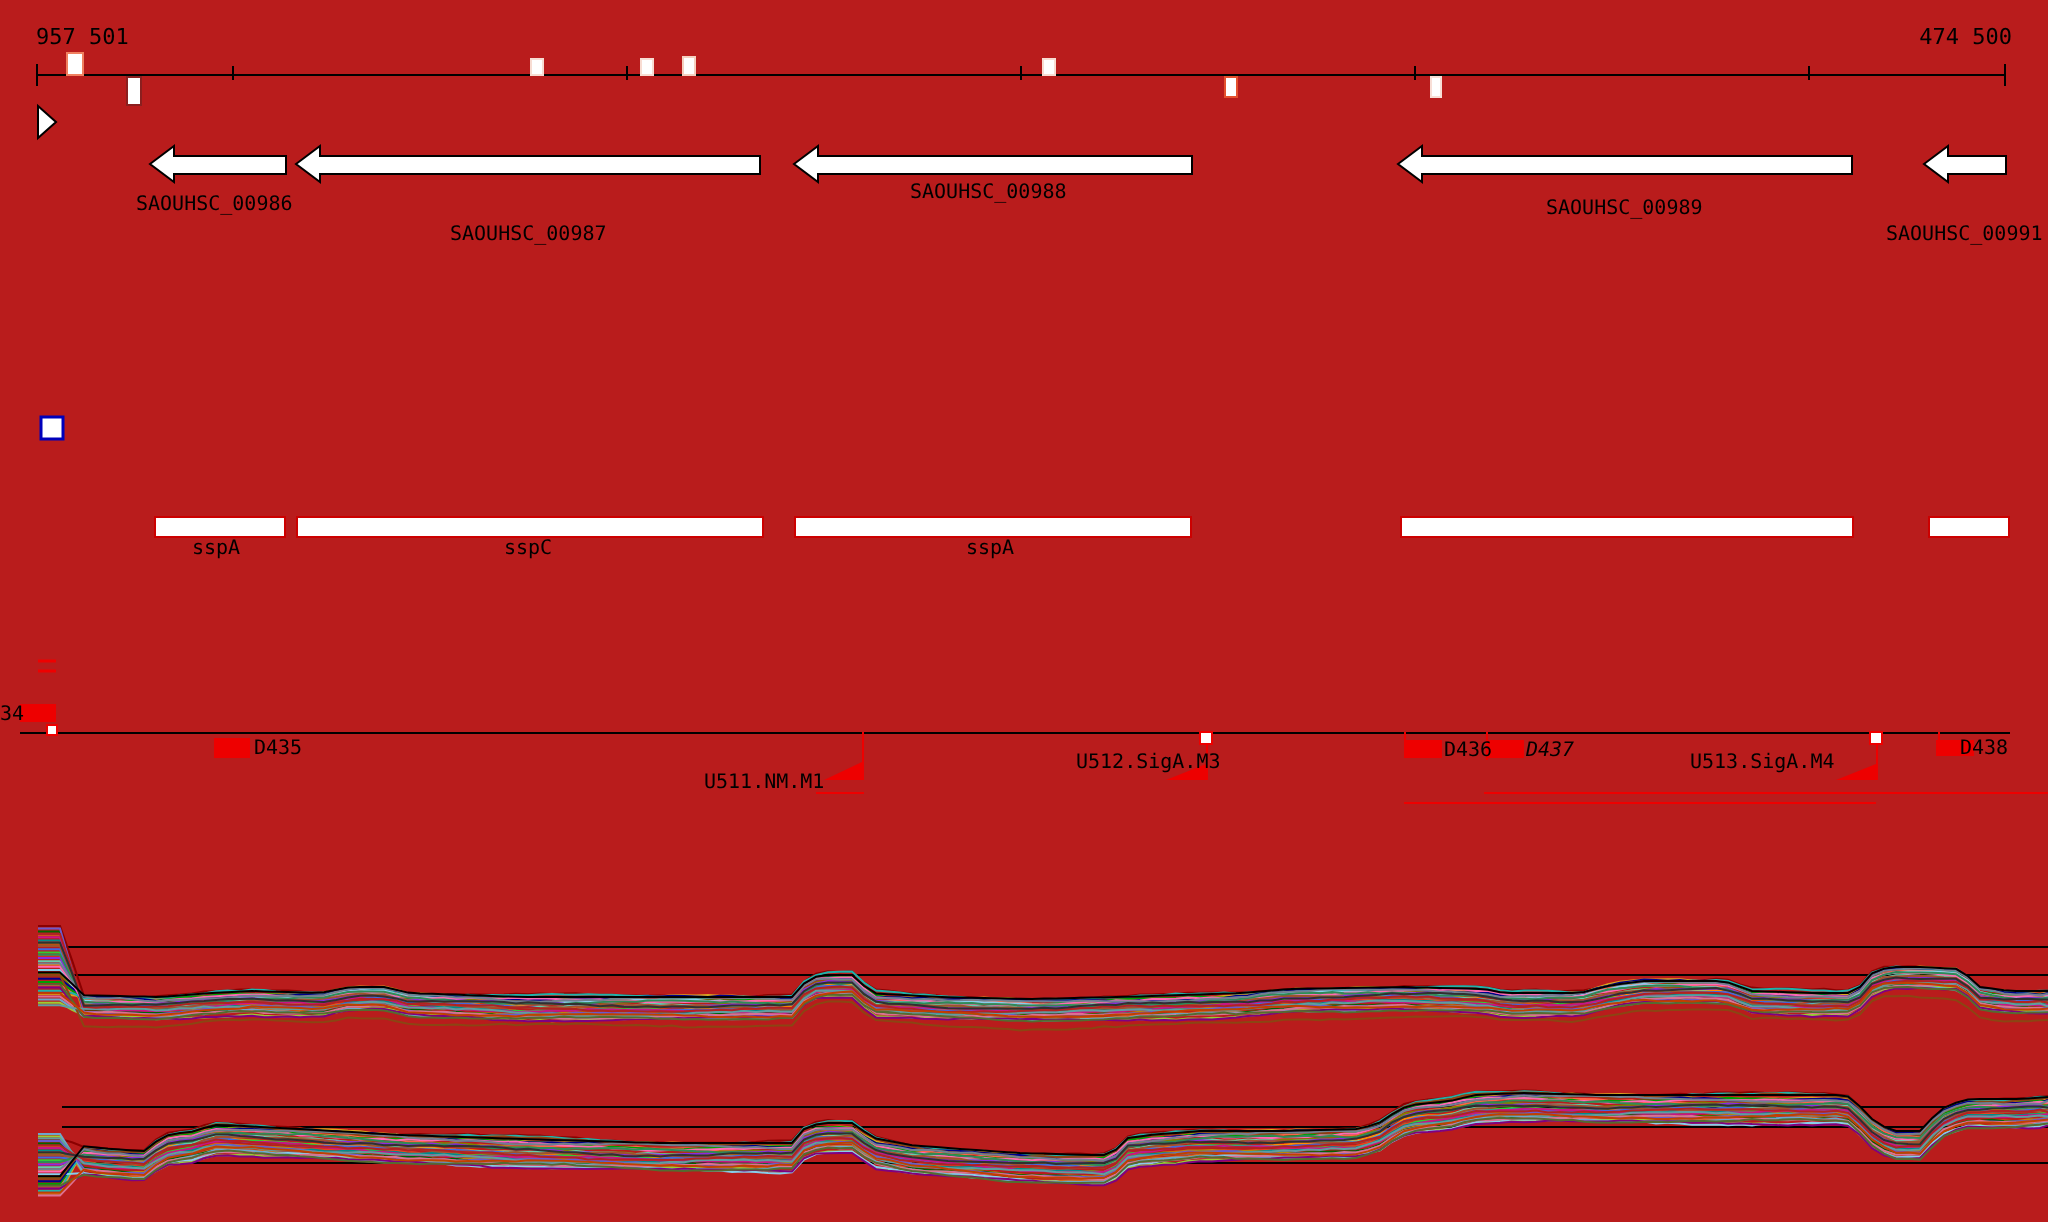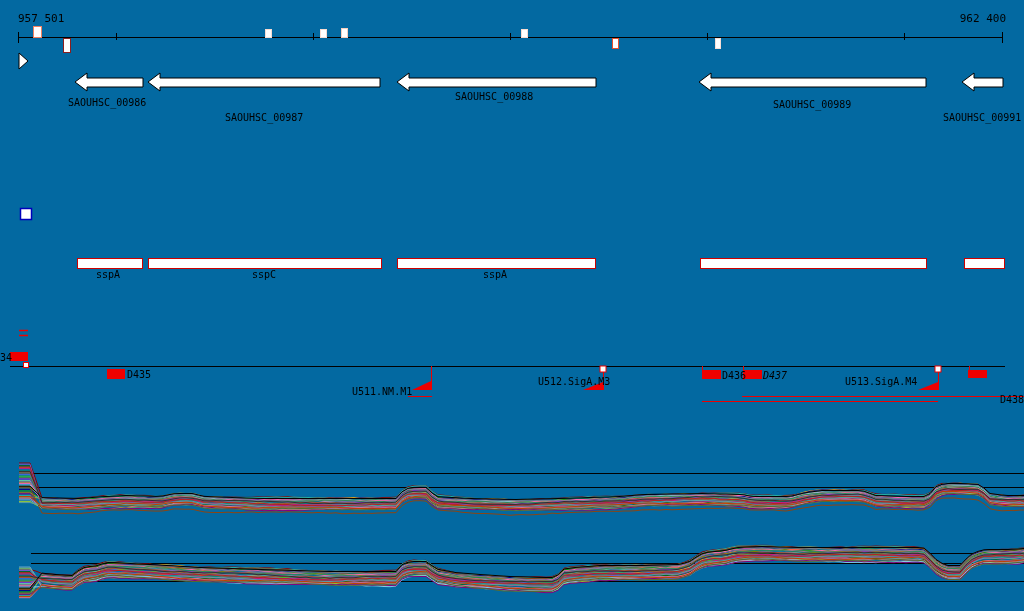--- a/index.html
+++ b/index.html
@@ -1,16 +1,16 @@
 <!DOCTYPE html>
 <html><head>
 <meta charset="utf-8">
 <style>
   html,body{margin:0;padding:0;background:#ffffff;}
-  #screen{position:relative;width:1024px;height:611px;background:#0369a1;overflow:hidden;
+  #screen{position:relative;width:1024px;height:611px;background:#b91c1c;overflow:hidden;
           font-family:"DejaVu Sans Mono","Liberation Mono",monospace;}
   #vec{position:absolute;left:0;top:0;}
   .lbl{position:absolute;color:#000;font-size:10px;line-height:11px;white-space:pre;}
   .rlbl{position:absolute;color:#000;font-size:11px;line-height:12px;white-space:pre;}
 </style>
 </head>
 <body>
 
 <div id="screen">
   <svg id="vec" width="1024" height="611" xmlns="http://www.w3.org/2000/svg">
@@ -135,32 +135,32 @@
       <polyline points="19.0,569.2 26.0,569.2 30.0,569.2 36.0,576.1 42.0,581.6 48.0,582.4 54.0,583.4 60.0,583.4 66.0,583.9 72.0,584.2 78.0,580.4 84.0,577.3 90.0,576.0 96.0,576.2 102.0,573.8 108.0,573.3 114.0,573.0 120.0,574.0 126.0,573.7 132.0,574.6 138.0,575.2 144.0,575.2 150.0,575.2 156.0,575.8 162.0,576.2 168.0,576.1 174.0,576.4 180.0,576.0 186.0,576.1 192.0,576.7 198.0,577.2 204.0,577.2 210.0,577.3 216.0,577.7 222.0,577.3 228.0,578.3 234.0,578.0 240.0,578.5 246.0,578.8 252.0,579.4 258.0,580.2 264.0,580.1 270.0,580.9 276.0,580.6 282.0,581.3 288.0,581.2 294.0,581.3 300.0,581.8 306.0,581.8 312.0,581.9 318.0,581.8 324.0,581.6 330.0,581.5 336.0,580.9 342.0,581.1 348.0,580.2 354.0,580.0 360.0,579.9 366.0,580.1 372.0,579.8 378.0,580.4 384.0,580.0 390.0,580.5 396.0,580.7 402.0,574.1 408.0,571.4 414.0,571.3 420.0,571.5 426.0,571.5 432.0,576.1 438.0,579.2 444.0,580.8 450.0,581.7 456.0,583.1 462.0,583.5 468.0,583.7 474.0,584.0 480.0,584.2 486.0,584.0 492.0,584.5 498.0,584.4 504.0,584.9 510.0,585.1 516.0,585.1 522.0,585.4 528.0,586.0 534.0,586.2 540.0,586.1 546.0,586.5 552.0,587.1 558.0,584.3 564.0,578.6 570.0,577.8 576.0,577.7 582.0,577.5 588.0,576.8 594.0,576.7 600.0,576.1 606.0,576.3 612.0,576.6 618.0,576.4 624.0,576.1 630.0,576.0 636.0,575.8 642.0,575.3 648.0,575.5 654.0,574.7 660.0,575.0 666.0,574.1 672.0,574.5 678.0,574.1 684.0,572.2 690.0,570.3 696.0,566.7 702.0,563.4 708.0,562.0 714.0,561.7 720.0,561.3 726.0,560.3 732.0,559.2 738.0,558.4 744.0,557.8 750.0,557.6 756.0,557.7 762.0,557.2 768.0,557.8 774.0,558.0 780.0,557.6 786.0,557.7 792.0,557.7 798.0,557.5 804.0,557.4 810.0,557.1 816.0,556.4 822.0,556.3 828.0,556.1 834.0,556.3 840.0,556.0 846.0,556.0 852.0,556.1 858.0,556.6 864.0,556.3 870.0,557.0 876.0,557.2 882.0,557.1 888.0,556.9 894.0,557.0 900.0,557.4 906.0,557.8 912.0,557.8 918.0,557.9 924.0,558.3 930.0,563.2 936.0,569.5 942.0,572.9 948.0,574.8 954.0,575.1 960.0,574.7 966.0,567.9 972.0,562.9 978.0,560.0 984.0,558.2 990.0,558.2 996.0,558.4 1002.0,557.8 1008.0,558.5 1014.0,558.4 1020.0,557.7 1024.0,558.3" fill="none" stroke="#5f9ea0" stroke-width="1"></polyline>
       <polyline points="19.0,581.0 26.0,581.0 30.0,581.0 36.0,579.1 42.0,577.3 48.0,578.2 54.0,578.7 60.0,579.6 66.0,579.8 72.0,579.8 78.0,575.3 84.0,572.0 90.0,571.3 96.0,570.7 102.0,568.5 108.0,567.0 114.0,566.7 120.0,566.4 126.0,567.0 132.0,566.8 138.0,566.9 144.0,567.4 150.0,566.9 156.0,567.4 162.0,568.2 168.0,568.4 174.0,569.0 180.0,569.4 186.0,570.0 192.0,570.6 198.0,571.0 204.0,571.6 210.0,571.6 216.0,572.6 222.0,572.4 228.0,573.1 234.0,573.2 240.0,573.3 246.0,574.1 252.0,574.0 258.0,573.8 264.0,573.8 270.0,574.0 276.0,574.0 282.0,574.5 288.0,574.1 294.0,574.4 300.0,574.1 306.0,574.0 312.0,574.4 318.0,574.9 324.0,574.4 330.0,574.8 336.0,575.0 342.0,575.2 348.0,575.6 354.0,575.8 360.0,576.4 366.0,576.0 372.0,576.2 378.0,576.5 384.0,576.5 390.0,576.9 396.0,576.9 402.0,570.2 408.0,567.9 414.0,566.4 420.0,567.0 426.0,566.1 432.0,570.2 438.0,574.0 444.0,575.0 450.0,575.8 456.0,576.3 462.0,577.1 468.0,576.9 474.0,577.3 480.0,578.0 486.0,578.2 492.0,579.2 498.0,579.5 504.0,580.1 510.0,580.8 516.0,581.0 522.0,581.1 528.0,581.6 534.0,581.6 540.0,581.9 546.0,582.4 552.0,582.6 558.0,579.8 564.0,573.3 570.0,573.0 576.0,571.5 582.0,571.1 588.0,570.8 594.0,569.9 600.0,569.3 606.0,568.5 612.0,568.2 618.0,568.5 624.0,568.3 630.0,568.0 636.0,567.8 642.0,568.5 648.0,568.2 654.0,567.9 660.0,568.4 666.0,567.9 672.0,568.6 678.0,568.7 684.0,566.9 690.0,565.6 696.0,561.4 702.0,558.2 708.0,557.2 714.0,556.0 720.0,555.9 726.0,555.0 732.0,553.2 738.0,551.7 744.0,551.1 750.0,551.1 756.0,550.2 762.0,550.2 768.0,550.6 774.0,550.2 780.0,550.3 786.0,550.8 792.0,551.1 798.0,550.8 804.0,550.9 810.0,551.5 816.0,551.7 822.0,552.0 828.0,552.0 834.0,551.8 840.0,552.2 846.0,552.7 852.0,553.1 858.0,552.8 864.0,552.9 870.0,552.9 876.0,552.8 882.0,552.6 888.0,552.5 894.0,552.5 900.0,552.3 906.0,551.9 912.0,551.8 918.0,551.3 924.0,552.0 930.0,557.4 936.0,563.3 942.0,566.8 948.0,568.6 954.0,568.8 960.0,569.0 966.0,562.7 972.0,557.4 978.0,555.2 984.0,553.8 990.0,553.4 996.0,553.8 1002.0,554.2 1008.0,554.5 1014.0,553.9 1020.0,553.5 1024.0,552.6" fill="none" stroke="#2e8b57" stroke-width="1"></polyline>
       <polyline points="19.0,592.9 26.0,592.9 30.0,592.9 36.0,589.7 42.0,587.4 48.0,588.3 54.0,588.5 60.0,588.8 66.0,589.4 72.0,589.5 78.0,584.9 84.0,581.2 90.0,579.9 96.0,578.9 102.0,576.8 108.0,575.7 114.0,575.3 120.0,575.7 126.0,576.5 132.0,576.7 138.0,577.5 144.0,577.5 150.0,578.1 156.0,578.5 162.0,579.2 168.0,579.8 174.0,580.4 180.0,580.8 186.0,581.0 192.0,581.5 198.0,581.5 204.0,581.8 210.0,582.1 216.0,581.8 222.0,582.0 228.0,581.6 234.0,581.8 240.0,581.9 246.0,581.9 252.0,581.4 258.0,581.9 264.0,581.8 270.0,581.9 276.0,582.4 282.0,581.9 288.0,582.8 294.0,583.1 300.0,583.3 306.0,583.5 312.0,584.0 318.0,584.3 324.0,584.6 330.0,585.2 336.0,585.2 342.0,585.5 348.0,585.1 354.0,585.4 360.0,585.2 366.0,584.9 372.0,584.8 378.0,584.8 384.0,584.9 390.0,584.1 396.0,584.1 402.0,577.1 408.0,575.0 414.0,573.7 420.0,574.1 426.0,573.9 432.0,578.3 438.0,581.4 444.0,582.6 450.0,584.4 456.0,585.5 462.0,586.0 468.0,586.9 474.0,587.7 480.0,588.4 486.0,588.7 492.0,589.4 498.0,590.3 504.0,591.0 510.0,591.0 516.0,591.3 522.0,591.2 528.0,591.2 534.0,591.5 540.0,591.5 546.0,591.4 552.0,591.4 558.0,588.1 564.0,582.4 570.0,580.9 576.0,580.4 582.0,580.3 588.0,579.8 594.0,579.1 600.0,578.3 606.0,578.7 612.0,578.5 618.0,579.4 624.0,579.2 630.0,579.5 636.0,579.7 642.0,580.0 648.0,579.6 654.0,579.5 660.0,579.5 666.0,579.1 672.0,579.5 678.0,579.0 684.0,577.2 690.0,575.1 696.0,570.6 702.0,567.5 708.0,565.3 714.0,564.4 720.0,563.8 726.0,563.1 732.0,561.1 738.0,560.0 744.0,559.4 750.0,558.9 756.0,559.3 762.0,559.3 768.0,559.2 774.0,559.6 780.0,560.1 786.0,559.9 792.0,560.9 798.0,561.2 804.0,561.4 810.0,561.3 816.0,561.2 822.0,561.0 828.0,560.9 834.0,561.1 840.0,560.6 846.0,560.5 852.0,560.5 858.0,560.8 864.0,560.5 870.0,560.2 876.0,559.5 882.0,560.1 888.0,560.1 894.0,559.7 900.0,559.5 906.0,559.9 912.0,560.2 918.0,560.3 924.0,560.9 930.0,566.4 936.0,572.7 942.0,576.8 948.0,579.5 954.0,579.4 960.0,579.8 966.0,573.7 972.0,568.1 978.0,565.5 984.0,564.0 990.0,564.1 996.0,564.1 1002.0,563.8 1008.0,563.5 1014.0,562.8 1020.0,562.3 1024.0,561.8" fill="none" stroke="#556b2f" stroke-width="1"></polyline>
       <polyline points="19.0,572.7 26.0,572.7 30.0,572.7 36.0,576.7 42.0,579.5 48.0,580.5 54.0,580.6 60.0,581.3 66.0,581.3 72.0,582.0 78.0,577.2 84.0,574.2 90.0,573.2 96.0,572.4 102.0,571.2 108.0,569.8 114.0,570.4 120.0,570.5 126.0,571.0 132.0,571.5 138.0,572.0 144.0,572.7 150.0,572.8 156.0,572.9 162.0,573.3 168.0,573.4 174.0,574.3 180.0,573.9 186.0,574.2 192.0,574.9 198.0,574.3 204.0,575.2 210.0,574.8 216.0,574.9 222.0,575.2 228.0,575.8 234.0,576.2 240.0,576.3 246.0,576.2 252.0,577.1 258.0,577.6 264.0,577.4 270.0,578.3 276.0,578.6 282.0,578.8 288.0,578.8 294.0,579.8 300.0,579.5 306.0,579.9 312.0,579.7 318.0,579.9 324.0,579.9 330.0,579.9 336.0,580.0 342.0,579.7 348.0,579.2 354.0,579.2 360.0,578.8 366.0,579.0 372.0,578.2 378.0,578.5 384.0,578.0 390.0,578.2 396.0,578.4 402.0,571.5 408.0,569.7 414.0,569.2 420.0,569.0 426.0,569.5 432.0,574.0 438.0,577.0 444.0,578.3 450.0,580.0 456.0,580.5 462.0,581.3 468.0,581.9 474.0,582.3 480.0,582.2 486.0,582.6 492.0,582.4 498.0,583.0 504.0,583.2 510.0,583.1 516.0,582.9 522.0,583.2 528.0,583.7 534.0,583.7 540.0,583.6 546.0,584.0 552.0,583.6 558.0,581.6 564.0,575.3 570.0,575.0 576.0,575.0 582.0,574.2 588.0,574.5 594.0,573.6 600.0,573.7 606.0,573.5 612.0,574.0 618.0,573.6 624.0,573.8 630.0,574.1 636.0,573.8 642.0,573.1 648.0,573.5 654.0,572.9 660.0,572.8 666.0,572.1 672.0,572.1 678.0,571.3 684.0,569.9 690.0,568.5 696.0,564.1 702.0,560.6 708.0,559.5 714.0,558.6 720.0,558.8 726.0,558.1 732.0,556.9 738.0,555.5 744.0,555.8 750.0,555.7 756.0,555.7 762.0,555.8 768.0,555.3 774.0,556.2 780.0,556.0 786.0,556.3 792.0,555.7 798.0,556.3 804.0,556.0 810.0,555.8 816.0,555.3 822.0,555.1 828.0,554.7 834.0,554.8 840.0,554.5 846.0,554.3 852.0,554.6 858.0,554.8 864.0,554.8 870.0,554.6 876.0,554.6 882.0,555.1 888.0,555.2 894.0,555.1 900.0,555.7 906.0,555.7 912.0,555.9 918.0,555.4 924.0,556.4 930.0,561.4 936.0,567.5 942.0,571.6 948.0,573.7 954.0,573.0 960.0,573.0 966.0,566.4 972.0,561.4 978.0,558.4 984.0,556.3 990.0,556.3 996.0,555.5 1002.0,555.4 1008.0,555.8 1014.0,555.8 1020.0,554.8 1024.0,556.1" fill="none" stroke="#b22222" stroke-width="1"></polyline>
       <polyline points="19.0,584.6 26.0,584.6 30.0,584.6 36.0,579.8 42.0,574.6 48.0,576.0 54.0,576.7 60.0,576.7 66.0,577.6 72.0,578.4 78.0,573.9 84.0,570.2 90.0,569.3 96.0,568.8 102.0,566.6 108.0,565.3 114.0,565.2 120.0,565.0 126.0,565.0 132.0,565.2 138.0,565.5 144.0,565.3 150.0,565.9 156.0,565.7 162.0,565.9 168.0,566.1 174.0,566.4 180.0,566.6 186.0,567.2 192.0,567.9 198.0,567.9 204.0,568.8 210.0,569.2 216.0,569.2 222.0,569.7 228.0,570.4 234.0,570.3 240.0,570.6 246.0,571.1 252.0,571.9 258.0,572.1 264.0,572.0 270.0,572.3 276.0,572.2 282.0,571.7 288.0,572.2 294.0,571.8 300.0,572.3 306.0,571.8 312.0,571.8 318.0,571.8 324.0,572.0 330.0,572.2 336.0,572.6 342.0,572.6 348.0,572.5 354.0,572.9 360.0,573.1 366.0,573.5 372.0,573.7 378.0,573.5 384.0,574.0 390.0,574.5 396.0,574.5 402.0,567.3 408.0,565.0 414.0,564.4 420.0,564.8 426.0,564.7 432.0,568.8 438.0,572.3 444.0,572.9 450.0,573.7 456.0,575.0 462.0,574.9 468.0,575.2 474.0,576.1 480.0,576.4 486.0,576.2 492.0,577.2 498.0,577.2 504.0,577.9 510.0,578.6 516.0,578.7 522.0,579.1 528.0,579.6 534.0,579.9 540.0,579.7 546.0,580.0 552.0,580.2 558.0,577.8 564.0,571.9 570.0,570.9 576.0,570.5 582.0,569.8 588.0,568.8 594.0,568.6 600.0,567.5 606.0,567.3 612.0,567.3 618.0,566.8 624.0,567.0 630.0,566.3 636.0,566.0 642.0,566.2 648.0,566.2 654.0,566.2 660.0,565.7 666.0,565.4 672.0,565.5 678.0,565.8 684.0,564.5 690.0,563.0 696.0,558.7 702.0,555.5 708.0,554.0 714.0,553.5 720.0,553.3 726.0,552.4 732.0,551.1 738.0,550.0 744.0,549.6 750.0,549.2 756.0,548.2 762.0,547.8 768.0,548.3 774.0,547.7 780.0,548.1 786.0,547.9 792.0,547.8 798.0,548.0 804.0,548.0 810.0,548.5 816.0,548.3 822.0,548.9 828.0,549.1 834.0,549.3 840.0,549.5 846.0,549.8 852.0,549.9 858.0,550.0 864.0,550.1 870.0,550.4 876.0,550.6 882.0,550.9 888.0,550.9 894.0,550.9 900.0,550.7 906.0,550.1 912.0,550.0 918.0,550.2 924.0,550.8 930.0,555.6 936.0,561.1 942.0,564.8 948.0,567.2 954.0,567.0 960.0,566.9 966.0,560.3 972.0,555.7 978.0,553.2 984.0,551.5 990.0,551.6 996.0,551.5 1002.0,552.3 1008.0,552.3 1014.0,551.7 1020.0,552.0 1024.0,550.4" fill="none" stroke="#708090" stroke-width="1"></polyline>
       <polyline points="19.0,596.4 26.0,596.4 30.0,596.4 36.0,590.3 42.0,584.8 48.0,586.1 54.0,586.8 60.0,586.7 66.0,587.1 72.0,587.5 78.0,582.5 84.0,578.9 90.0,577.8 96.0,576.8 102.0,574.7 108.0,573.3 114.0,573.6 120.0,573.9 126.0,573.5 132.0,574.3 138.0,574.6 144.0,575.0 150.0,575.5 156.0,576.3 162.0,576.6 168.0,577.1 174.0,577.9 180.0,578.7 186.0,578.7 192.0,579.2 198.0,579.9 204.0,580.2 210.0,580.1 216.0,580.1 222.0,580.3 228.0,580.7 234.0,580.5 240.0,580.7 246.0,580.3 252.0,580.5 258.0,580.7 264.0,580.1 270.0,580.2 276.0,580.4 282.0,580.4 288.0,580.7 294.0,580.9 300.0,581.4 306.0,581.5 312.0,582.0 318.0,582.2 324.0,582.5 330.0,582.7 336.0,582.5 342.0,583.0 348.0,583.0 354.0,583.5 360.0,583.4 366.0,583.4 372.0,582.8 378.0,583.1 384.0,583.2 390.0,582.3 396.0,582.5 402.0,575.3 408.0,573.0 414.0,571.9 420.0,571.5 426.0,571.2 432.0,575.4 438.0,579.2 444.0,579.9 450.0,581.3 456.0,582.8 462.0,583.1 468.0,583.5 474.0,584.5 480.0,585.1 486.0,585.9 492.0,586.6 498.0,587.2 504.0,588.0 510.0,588.5 516.0,588.3 522.0,588.9 528.0,588.8 534.0,588.8 540.0,589.3 546.0,589.1 552.0,588.9 558.0,585.9 564.0,580.2 570.0,579.1 576.0,578.3 582.0,577.4 588.0,577.1 594.0,576.4 600.0,576.2 606.0,576.4 612.0,576.6 618.0,576.8 624.0,576.9 630.0,576.8 636.0,577.1 642.0,577.4 648.0,577.2 654.0,577.4 660.0,577.7 666.0,577.3 672.0,577.6 678.0,577.1 684.0,575.7 690.0,573.6 696.0,569.4 702.0,565.6 708.0,564.0 714.0,562.9 720.0,562.0 726.0,561.2 732.0,559.7 738.0,558.5 744.0,557.6 750.0,557.1 756.0,557.3 762.0,557.2 768.0,557.0 774.0,557.2 780.0,557.7 786.0,558.1 792.0,558.2 798.0,558.5 804.0,558.9 810.0,559.2 816.0,558.8 822.0,559.0 828.0,559.5 834.0,559.5 840.0,559.1 846.0,559.4 852.0,558.8 858.0,558.6 864.0,558.8 870.0,558.4 876.0,558.1 882.0,558.2 888.0,557.5 894.0,557.6 900.0,557.1 906.0,557.3 912.0,557.5 918.0,557.0 924.0,558.3 930.0,563.7 936.0,569.7 942.0,573.4 948.0,576.4 954.0,576.3 960.0,576.8 966.0,570.4 972.0,565.7 978.0,563.1 984.0,561.4 990.0,561.3 996.0,561.2 1002.0,561.6 1008.0,561.3 1014.0,560.8 1020.0,560.2 1024.0,559.7" fill="none" stroke="#c04000" stroke-width="1"></polyline>
       <polyline points="19.0,576.2 26.0,576.2 30.0,576.2 36.0,577.4 42.0,578.4 48.0,578.7 54.0,579.0 60.0,578.9 66.0,579.7 72.0,579.4 78.0,575.2 84.0,571.8 90.0,570.8 96.0,570.3 102.0,568.8 108.0,567.2 114.0,567.3 120.0,568.0 126.0,568.4 132.0,569.0 138.0,569.7 144.0,569.6 150.0,570.1 156.0,570.5 162.0,571.3 168.0,571.8 174.0,572.0 180.0,571.5 186.0,571.8 192.0,572.6 198.0,572.5 204.0,573.0 210.0,572.8 216.0,572.6 222.0,573.1 228.0,572.9 234.0,573.0 240.0,573.3 246.0,573.4 252.0,573.9 258.0,574.7 264.0,574.4 270.0,575.1 276.0,575.6 282.0,576.1 288.0,576.1 294.0,576.8 300.0,577.5 306.0,577.1 312.0,578.0 318.0,578.1 324.0,577.7 330.0,578.3 336.0,577.6 342.0,577.5 348.0,577.8 354.0,577.7 360.0,577.1 366.0,576.6 372.0,576.7 378.0,576.9 384.0,576.4 390.0,576.8 396.0,576.3 402.0,569.8 408.0,567.4 414.0,566.8 420.0,566.8 426.0,566.8 432.0,571.5 438.0,575.0 444.0,576.8 450.0,577.7 456.0,578.6 462.0,579.2 468.0,579.9 474.0,580.5 480.0,580.7 486.0,580.9 492.0,581.0 498.0,581.1 504.0,581.4 510.0,581.5 516.0,581.5 522.0,581.3 528.0,582.0 534.0,581.8 540.0,581.6 546.0,581.5 552.0,581.4 558.0,579.3 564.0,572.8 570.0,572.5 576.0,571.7 582.0,571.9 588.0,571.5 594.0,570.8 600.0,571.1 606.0,570.9 612.0,571.1 618.0,571.0 624.0,571.6 630.0,571.2 636.0,571.6 642.0,571.0 648.0,570.8 654.0,570.7 660.0,570.2 666.0,570.2 672.0,570.0 678.0,569.3 684.0,567.8 690.0,565.8 696.0,561.2 702.0,558.5 708.0,556.8 714.0,555.8 720.0,555.2 726.0,554.9 732.0,553.6 738.0,552.8 744.0,553.0 750.0,552.7 756.0,552.8 762.0,553.1 768.0,552.9 774.0,553.1 780.0,553.8 786.0,553.7 792.0,553.9 798.0,554.2 804.0,554.4 810.0,553.7 816.0,553.7 822.0,553.3 828.0,553.5 834.0,553.2 840.0,552.8 846.0,552.5 852.0,552.4 858.0,552.2 864.0,552.9 870.0,552.4 876.0,552.8 882.0,552.5 888.0,552.9 894.0,553.4 900.0,553.2 906.0,553.7 912.0,553.3 918.0,553.4 924.0,554.3 930.0,559.9 936.0,566.0 942.0,570.0 948.0,571.6 954.0,572.0 960.0,572.1 966.0,565.1 972.0,559.4 978.0,556.6 984.0,555.0 990.0,554.9 996.0,554.3 1002.0,554.1 1008.0,553.6 1014.0,553.3 1020.0,553.2 1024.0,553.9" fill="none" stroke="#303030" stroke-width="1"></polyline>
       <polyline points="19.0,588.1 26.0,588.1 30.0,588.1 36.0,580.6 42.0,573.1 48.0,573.8 54.0,574.4 60.0,574.8 66.0,575.2 72.0,575.5 78.0,570.8 84.0,567.6 90.0,566.5 96.0,565.9 102.0,564.0 108.0,562.5 114.0,562.6 120.0,562.9 126.0,563.2 132.0,563.6 138.0,563.9 144.0,564.2 150.0,564.5 156.0,564.9 162.0,565.2 168.0,565.6 174.0,565.9 180.0,566.3 186.0,566.7 192.0,567.0 198.0,567.4 204.0,567.6 210.0,567.8 216.0,568.0 222.0,568.2 228.0,568.4 234.0,568.6 240.0,568.8 246.0,569.0 252.0,569.2 258.0,569.4 264.0,569.6 270.0,569.8 276.0,570.0 282.0,570.1 288.0,570.3 294.0,570.5 300.0,570.6 306.0,570.8 312.0,571.0 318.0,571.2 324.0,571.3 330.0,571.5 336.0,571.5 342.0,571.5 348.0,571.5 354.0,571.5 360.0,571.5 366.0,571.5 372.0,571.5 378.0,571.5 384.0,571.5 390.0,571.5 396.0,571.5 402.0,564.6 408.0,562.3 414.0,561.5 420.0,561.5 426.0,561.5 432.0,565.7 438.0,569.3 444.0,570.4 450.0,571.5 456.0,572.6 462.0,573.1 468.0,573.5 474.0,574.0 480.0,574.5 486.0,574.9 492.0,575.3 498.0,575.7 504.0,576.1 510.0,576.5 516.0,576.7 522.0,576.8 528.0,577.0 534.0,577.2 540.0,577.4 546.0,577.5 552.0,577.5 558.0,574.8 564.0,569.0 570.0,568.2 576.0,567.4 582.0,566.9 588.0,566.5 594.0,566.0 600.0,565.5 606.0,565.5 612.0,565.5 618.0,565.5 624.0,565.5 630.0,565.5 636.0,565.5 642.0,565.5 648.0,565.3 654.0,565.1 660.0,565.0 666.0,564.9 672.0,564.7 678.0,564.5 684.0,563.2 690.0,561.2 696.0,557.2 702.0,553.8 708.0,552.2 714.0,551.6 720.0,551.0 726.0,550.3 732.0,548.8 738.0,547.5 744.0,547.2 750.0,546.9 756.0,546.7 762.0,546.5 768.0,546.7 774.0,546.9 780.0,547.0 786.0,547.1 792.0,547.3 798.0,547.5 804.0,547.5 810.0,547.5 816.0,547.5 822.0,547.5 828.0,547.5 834.0,547.5 840.0,547.5 846.0,547.5 852.0,547.5 858.0,547.5 864.0,547.5 870.0,547.5 876.0,547.5 882.0,547.5 888.0,547.5 894.0,547.5 900.0,547.5 906.0,547.5 912.0,547.5 918.0,547.5 924.0,548.2 930.0,553.3 936.0,559.5 942.0,563.3 948.0,565.5 954.0,565.5 960.0,565.5 966.0,559.1 972.0,553.9 978.0,551.4 984.0,549.8 990.0,549.5 996.0,549.5 1002.0,549.5 1008.0,549.5 1014.0,549.2 1020.0,548.8 1024.0,548.5" fill="none" stroke="#000000" stroke-width="1"></polyline>
     </svg>
   <div class="rlbl" id="lab-left" style="left:18px;top:13px;">957 501</div>
-  <div class="rlbl" id="lab-right" style="right:18px;top:13px;">962 400</div>
+  <div class="rlbl" id="lab-right" style="right:18px;top:13px;">474 500</div>
   <div id="labels">
       <div class="lbl" style="left: 68px; top: 97px;">SAOUHSC_00986</div>
       <div class="lbl" style="left: 225px; top: 112px;">SAOUHSC_00987</div>
       <div class="lbl" style="left: 455px; top: 91px;">SAOUHSC_00988</div>
       <div class="lbl" style="left: 773px; top: 99px;">SAOUHSC_00989</div>
       <div class="lbl" style="left: 943px; top: 112px;">SAOUHSC_00991</div>
       <div class="lbl" style="left: 96px; top: 269px;">sspA</div>
       <div class="lbl" style="left: 252px; top: 269px;">sspC</div>
       <div class="lbl" style="left: 483px; top: 269px;">sspA</div>
       <div class="lbl" style="left: 0px; top: 352px; text-align: right;">34</div>
       <div class="lbl" style="left: 127px; top: 369px;">D435</div>
       <div class="lbl" style="left: 722px; top: 370px;">D436</div>
       <div class="lbl" style="left: 763px; top: 370px; font-style: italic;">D437</div>
-      <div class="lbl" style="left: 1000px; top: 369px; margin-top: 25px;">D438</div>
+      <div class="lbl" style="left: 980px; top: 369px;">D438</div>
       <div class="lbl" style="left: 352px; top: 376px; margin-top: 10px;">U511.NM.M1</div>
       <div class="lbl" style="left: 510px; top: 376px; padding-left: 28px;">U512.SigA.M3</div>
       <div class="lbl" style="left: 845px; top: 376px;">U513.SigA.M4</div>
     </div>
 </div>
 
 </body></html>

